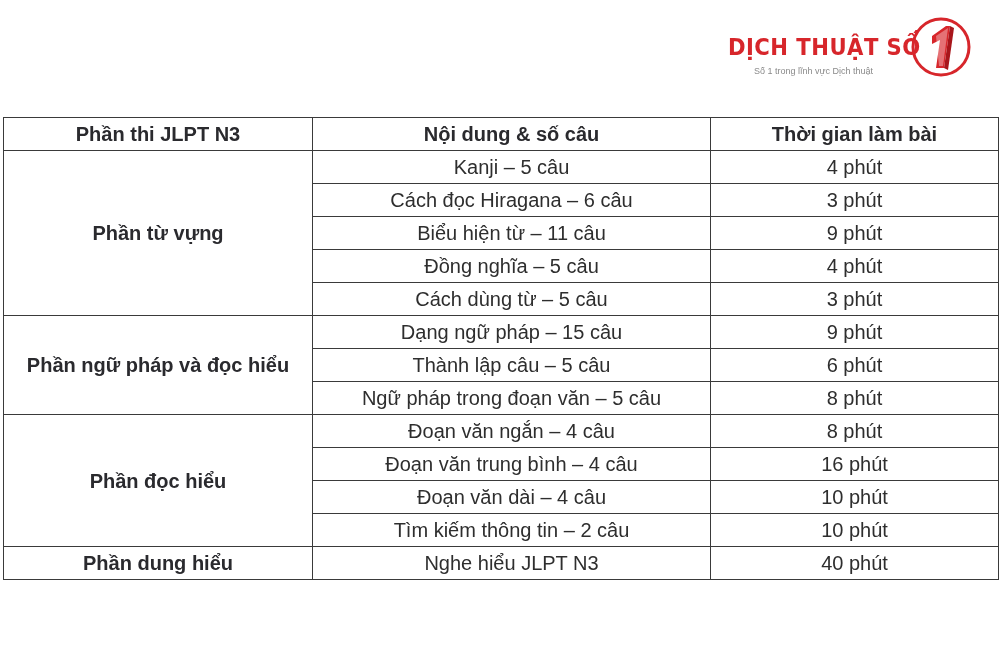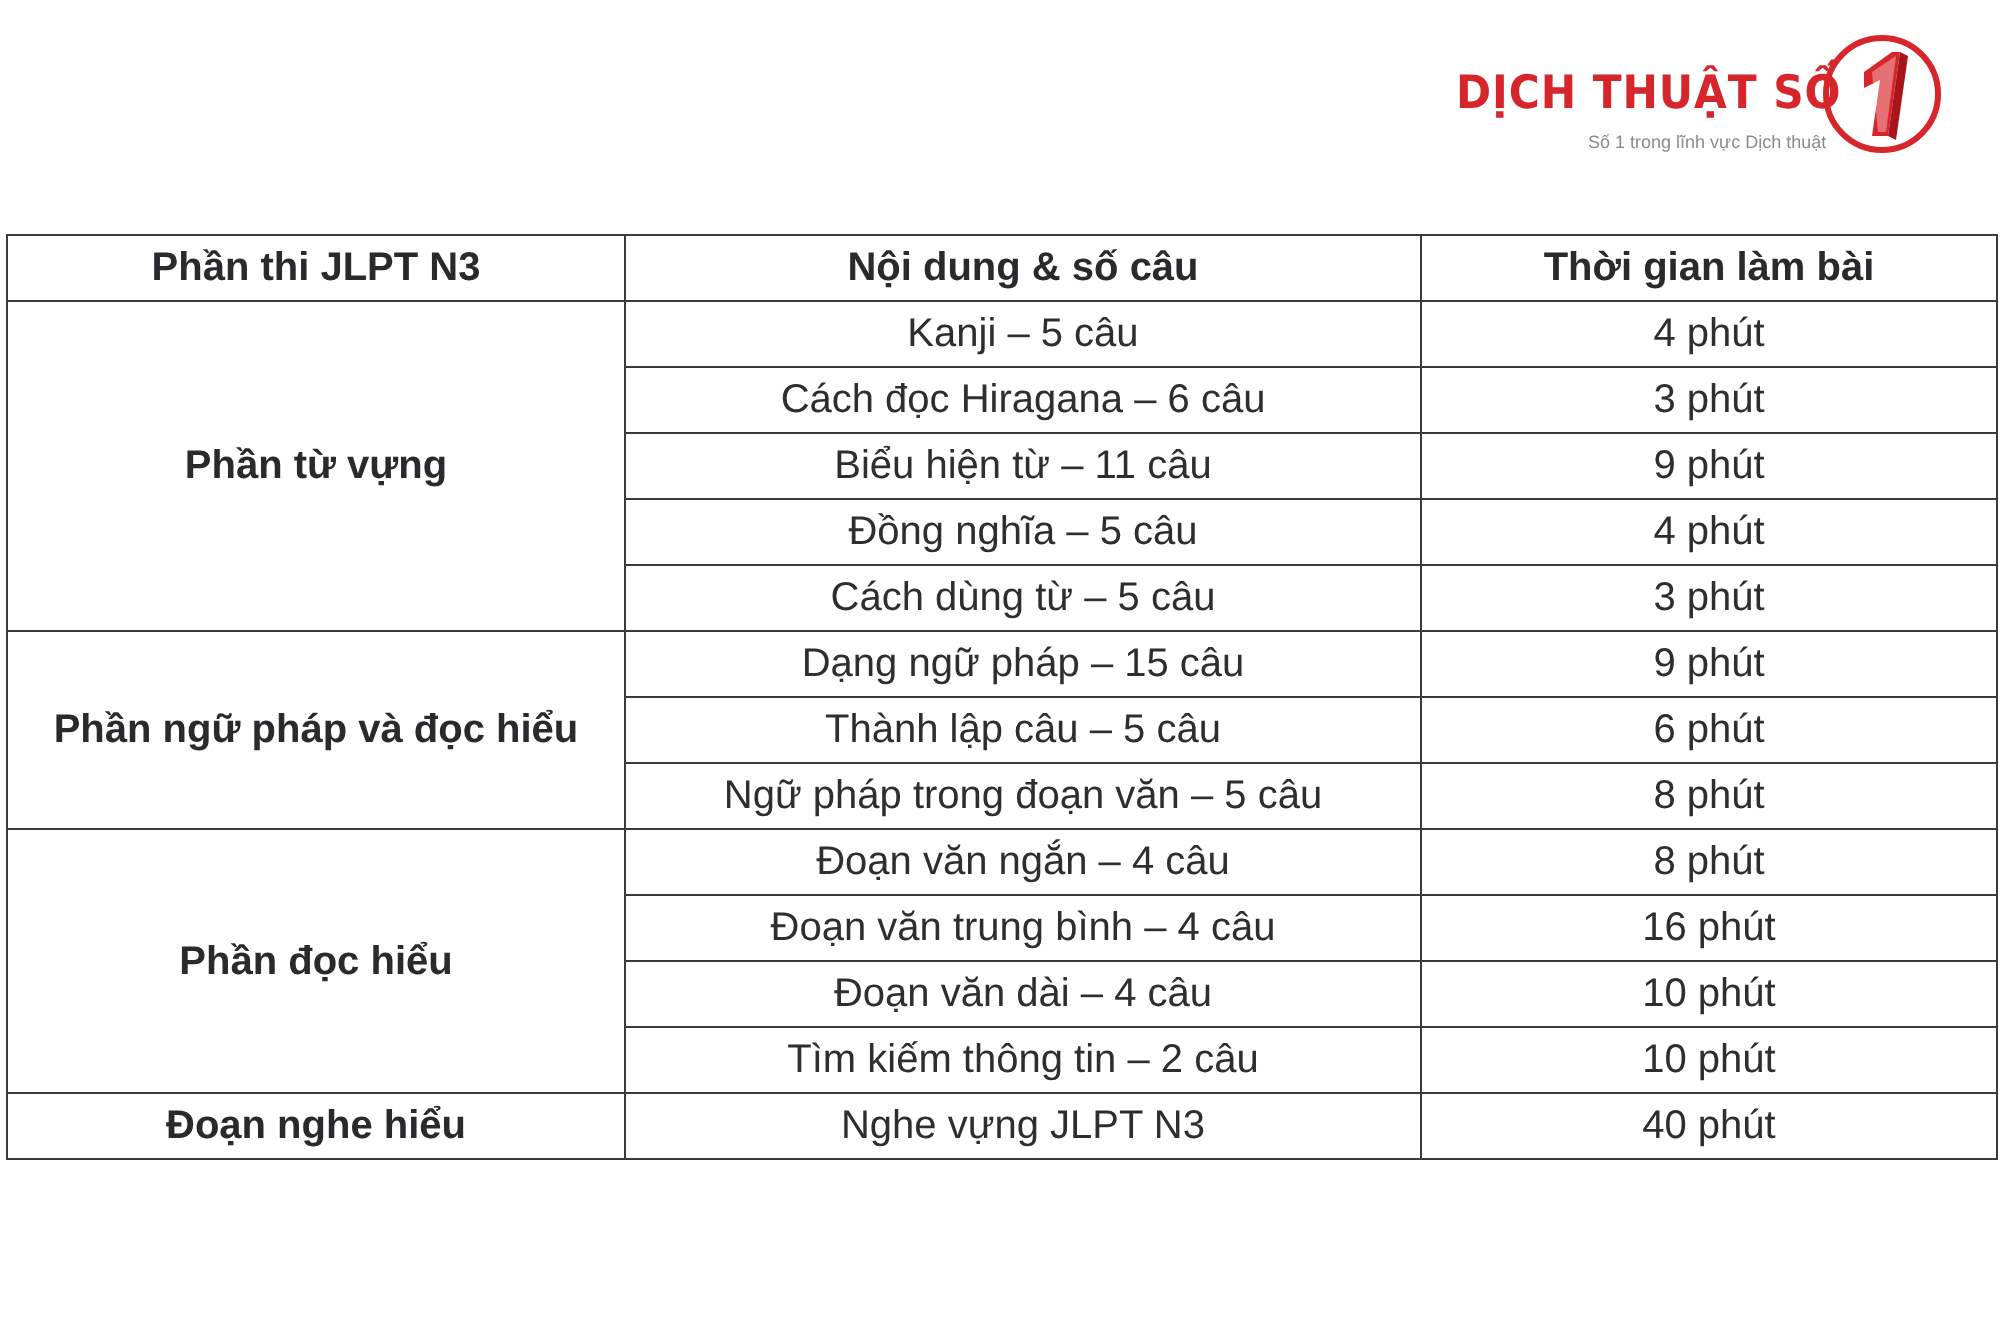--- a/index.html
+++ b/index.html
@@ -37,21 +37,20 @@
     transform-origin: left center;
     white-space: nowrap;
   }
   .logo-tagline {
     position: absolute;
     left: 30px;
     top: 52px;
     font-size: 9px;
     color: #8a8a8a;
     white-space: nowrap;
-    margin-left: 40px;
   }
   .logo-emblem {
     position: absolute;
     left: 186px;
     top: 2px;
     width: 62px;
     height: 62px;
   }
 
   
@@ -166,18 +165,18 @@
     <tr>
       <td>Đoạn văn dài – 4 câu</td>
       <td>10 phút</td>
     </tr>
     <tr>
       <td>Tìm kiếm thông tin – 2 câu</td>
       <td>10 phút</td>
     </tr>
 
     <tr>
-      <td class="group">Đoạn nghe hiểu</td>
-      <td>Nghe vựng JLPT N3</td>
+      <td class="group">Phần dung hiểu</td>
+      <td>Nghe hiểu JLPT N3</td>
       <td>40 phút</td>
     </tr>
   </tbody>
 </table>
 
 </body></html>

